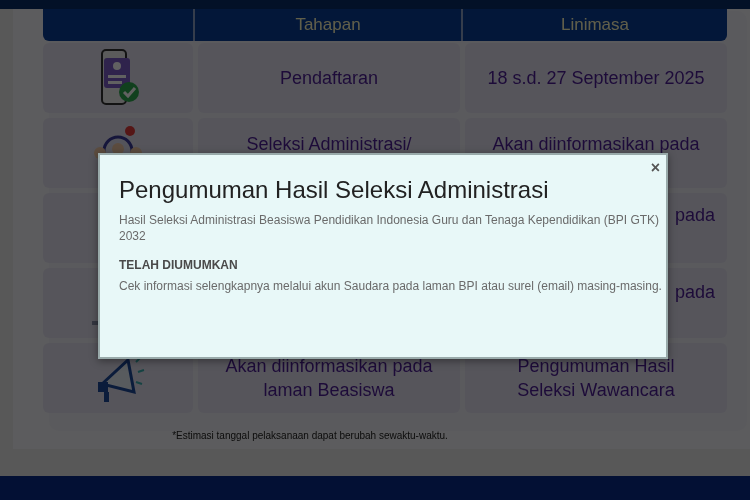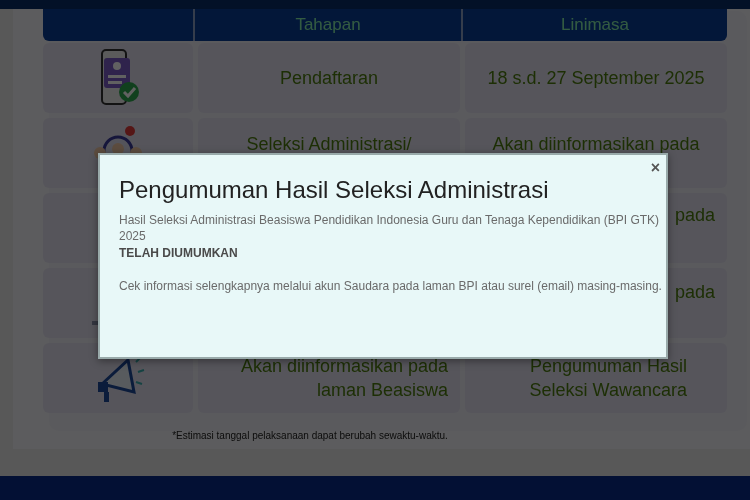--- a/index.html
+++ b/index.html
@@ -20,34 +20,34 @@
   .table-wrap {
     position: absolute; left: 36px; top: 2px; width: 698px; height: 420px;
     background: #ececf4; border-radius: 10px;
   }
   .thead {
     position: absolute; left: 43px; top: 9px; width: 684px; height: 32px;
     background: #0a3d96; border-radius: 0 0 6px 6px;
     display: flex;
   }
   .thead .th {
-    color: #86efac; font-size: 17px; display: flex; align-items: center;
+    color: #fef9c3; font-size: 17px; display: flex; align-items: center;
     justify-content: center; border-right: 2px solid #8ba0c8;
   }
   .thead .th:last-child { border-right: none; }
   .th-icon { width: 152px; }
   .th-stage { width: 268px; }
   .th-time { width: 264px; }
 
   .row {
     position: absolute; left: 43px; width: 684px; height: 70px; display: flex; gap: 5px;
   }
   .cell {
     background: #e2e0ef; border-radius: 6px; display: flex; align-items: center;
-    justify-content: center; text-align: right; color: #4d7c0f; font-size: 18px; line-height: 24px;
+    justify-content: center; text-align: center; color: #4c1d95; font-size: 18px; line-height: 24px;
   }
   .c-icon { width: 150px; }
   .c-stage { width: 262px; }
   .c-time { width: 262px; }
 
   .footnote {
     position: absolute; left: 0; top: 430px; width: 620px; text-align: center;
     font-size: 10px; color: #222;
   }
   .footer {
@@ -66,21 +66,21 @@
   }
   .modal-close {
     position: absolute; right: 6px; top: 4px; font-size: 16px; color: #555;
     cursor: pointer; font-weight: bold;
   }
   .modal-title {
     position: absolute; left: 19px; top: 21px; font-size: 24px; color: #222;
   }
   .modal p { position: absolute; left: 19px; font-size: 12px; line-height: 16px; color: #6a6a6a; }
   .p1 { top: 57px; }
-  .p2 { top: 90px; font-weight: bold; color: #4a4a4a !important; }
+  .p2 { top: 102px; font-weight: bold; color: #4a4a4a !important; }
   .p3 { top: 123px; }
   .p4 { top: 171px; }
 
   .icon-box { width: 60px; height: 60px; position: relative; }
 </style>
 </head>
 <body>
 
 <div class="topbar"></div>
 <div class="panel">
@@ -160,18 +160,18 @@
 </div>
 
 <div class="footnote">*Estimasi tanggal pelaksanaan dapat berubah sewaktu-waktu.</div>
 <div class="footer"></div>
 
 <div class="overlay"></div>
 
 <div class="modal">
   <span class="modal-close">×</span>
   <div class="modal-title">Pengumuman Hasil Seleksi Administrasi</div>
-  <p class="p1">Hasil Seleksi Administrasi Beasiswa Pendidikan Indonesia Guru dan Tenaga Kependidikan (BPI GTK) 2025</p>
+  <p class="p1">Hasil Seleksi Administrasi Beasiswa Pendidikan Indonesia Guru dan Tenaga Kependidikan (BPI GTK) 2032</p>
   <p class="p2">TELAH DIUMUMKAN</p>
   <p class="p3">
     <span>Cek informasi selengkapnya melalui akun Saudara pada laman BPI atau surel (email) masing-masing.</span><br>
   </p>
 </div>
 
 </body></html>

